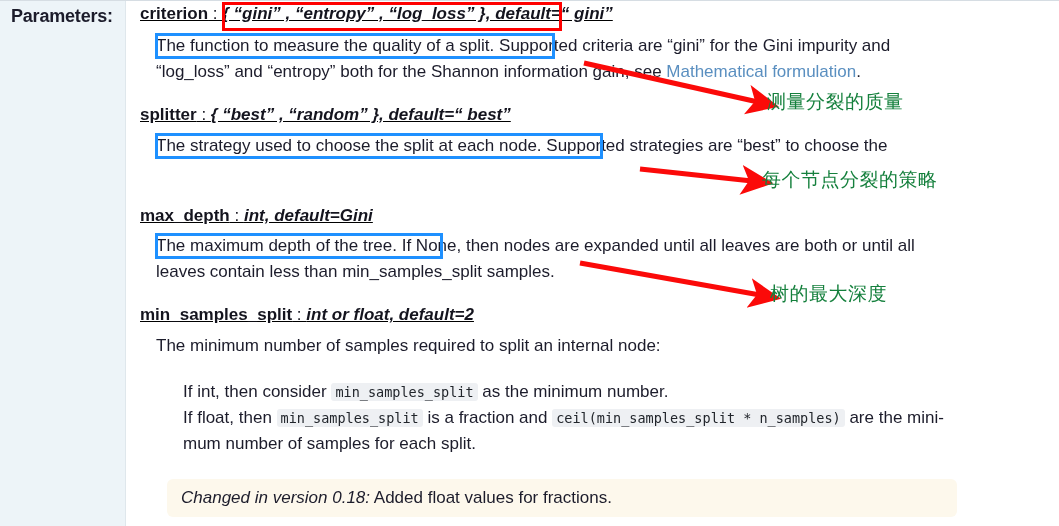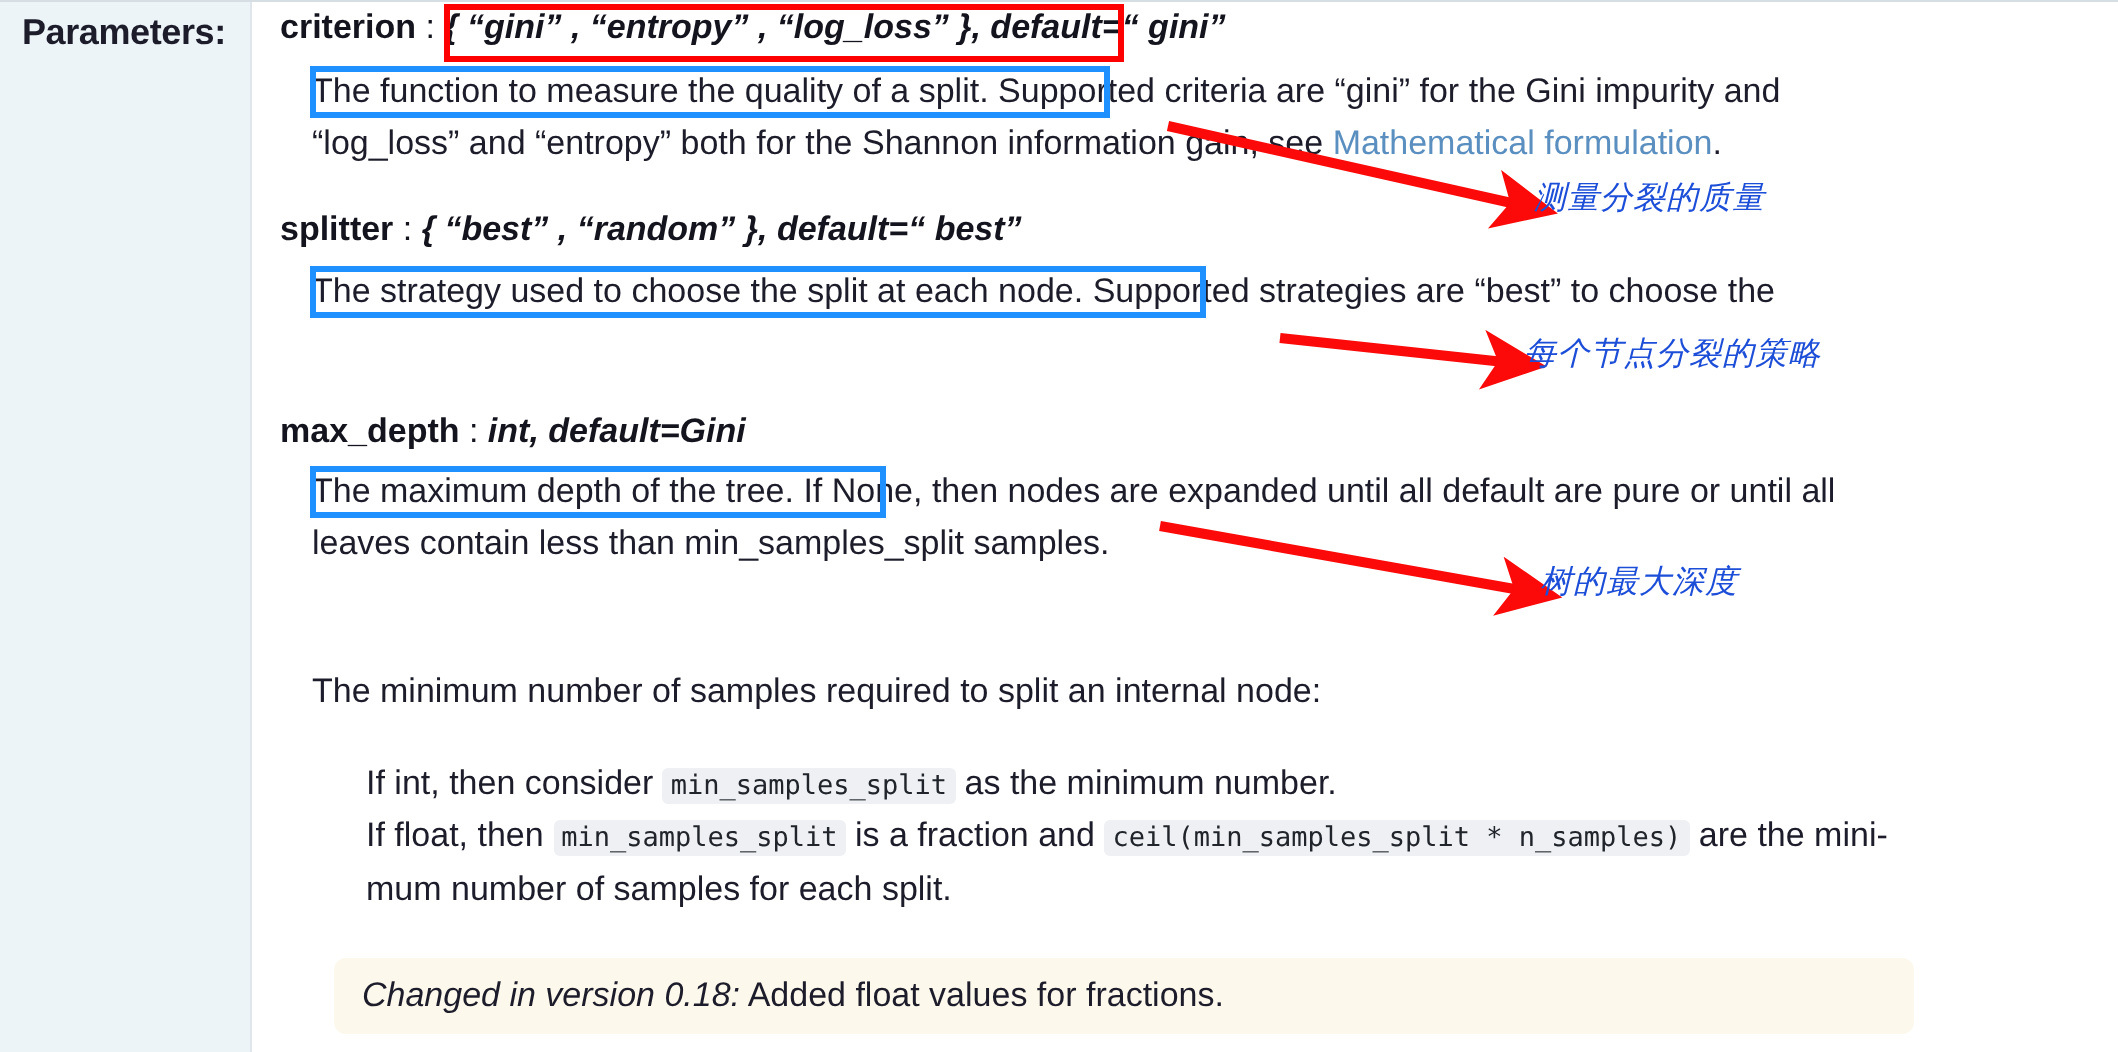--- a/index.html
+++ b/index.html
@@ -45,21 +45,21 @@
   
   .doc {
     position: absolute;
     left: 127px;
     top: 0;
     right: 0;
     bottom: 0;
     background: #ffffff;
   }
 
-  .pblock { position: absolute; }
+  .pblock { position: absolute; text-decoration: underline; }
 
   .sig {
     font-size: 17px;
     color: #14141e;
     white-space: nowrap;
     line-height: 1.15;
   }
   .sig .pname { font-weight: bold; }
   .sig .ptype { font-weight: bold; font-style: italic; }
 
@@ -100,26 +100,25 @@
     box-sizing: border-box;
     padding: 9px 14px;
     font-size: 17px;
     color: #1c1c2b;
   }
   .changed em { font-style: italic; }
 
   
   .annot {
     position: absolute;
-    color: #1d4ed8;
-    font-size: 16px;
+    color: #15803d;
+    font-size: 19px;
     font-family: "DejaVu Sans", "Liberation Sans", sans-serif;
     white-space: nowrap;
     letter-spacing: 0.5px;
-    font-style: italic;
   }
   .arrow-layer {
     position: absolute;
     left: 0; top: 0;
     width: 1059px; height: 526px;
     pointer-events: none;
   }
 
   
   .watermark {
@@ -164,24 +163,29 @@
       <span>Supported strategies are  “best”   to choose the</span><br>
     </div>
 
     <div class="pblock" style="left:13px; top:205px;">
       <div class="sig">
         <span class="pname">max_depth</span><span class="psep"> : </span><span class="ptype">int, default=Gini</span>
       </div>
     </div>
     <div class="desc" style="position:absolute; left:29px; top:232px; width:910px;">
       <span>The maximum depth of the tree.</span>
-      <span>If None, then nodes are expanded until all default are pure or until all</span><br>
+      <span>If None, then nodes are expanded until all leaves are both or until all</span><br>
       <span>leaves contain less than min_samples_split samples.</span>
     </div>
 
+    <div class="pblock" style="left:13px; top:304px;">
+      <div class="sig">
+        <span class="pname">min_samples_split</span><span class="psep"> : </span><span class="ptype">int or float, default=2</span>
+      </div>
+    </div>
     <div class="desc" style="position:absolute; left:29px; top:332px; width:910px;">
       <span>The minimum number of samples required to split an internal node:</span>
     </div>
 
     <div class="desc" style="position:absolute; left:56px; top:378px; width:900px;">
       <span>If int, then consider </span><code>min_samples_split</code><span> as the minimum number.</span>
     </div>
 
     <div class="desc" style="position:absolute; left:56px; top:404px; width:900px;">
       <span>If float, then </span><code>min_samples_split</code><span> is a fraction and </span><code>ceil(min_samples_split * n_samples)</code><span> are the mini-</span><br>

